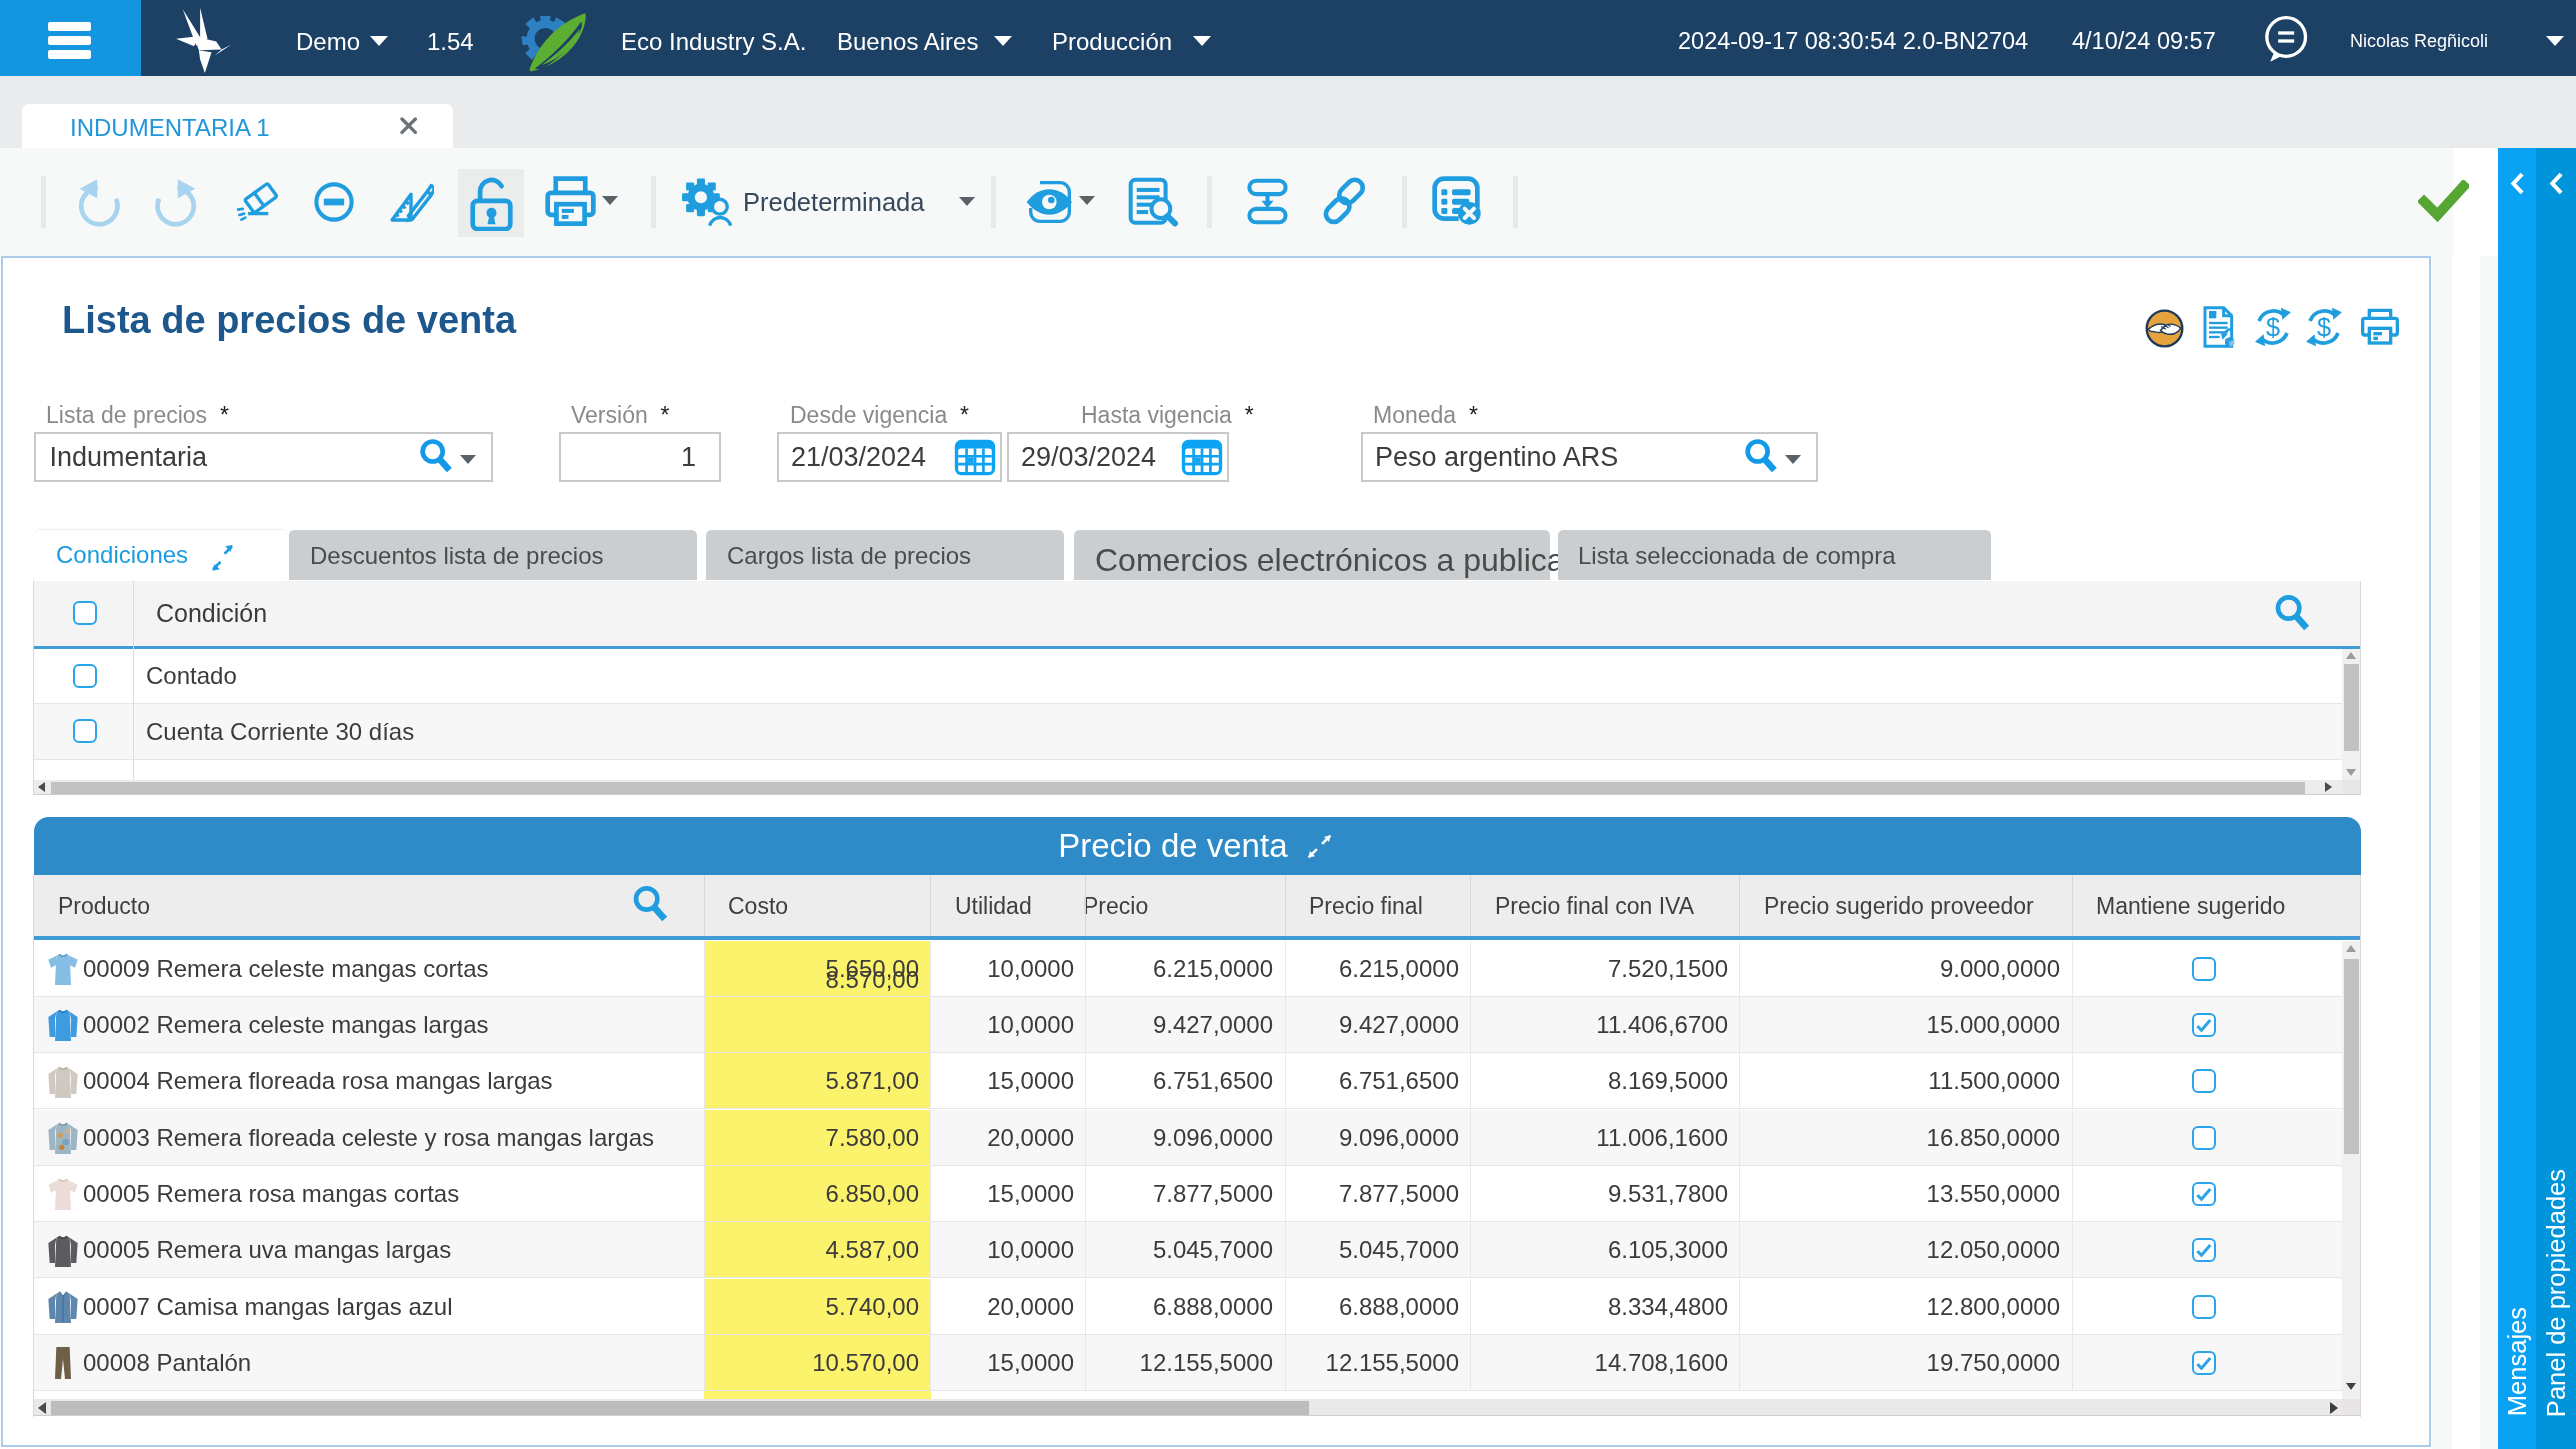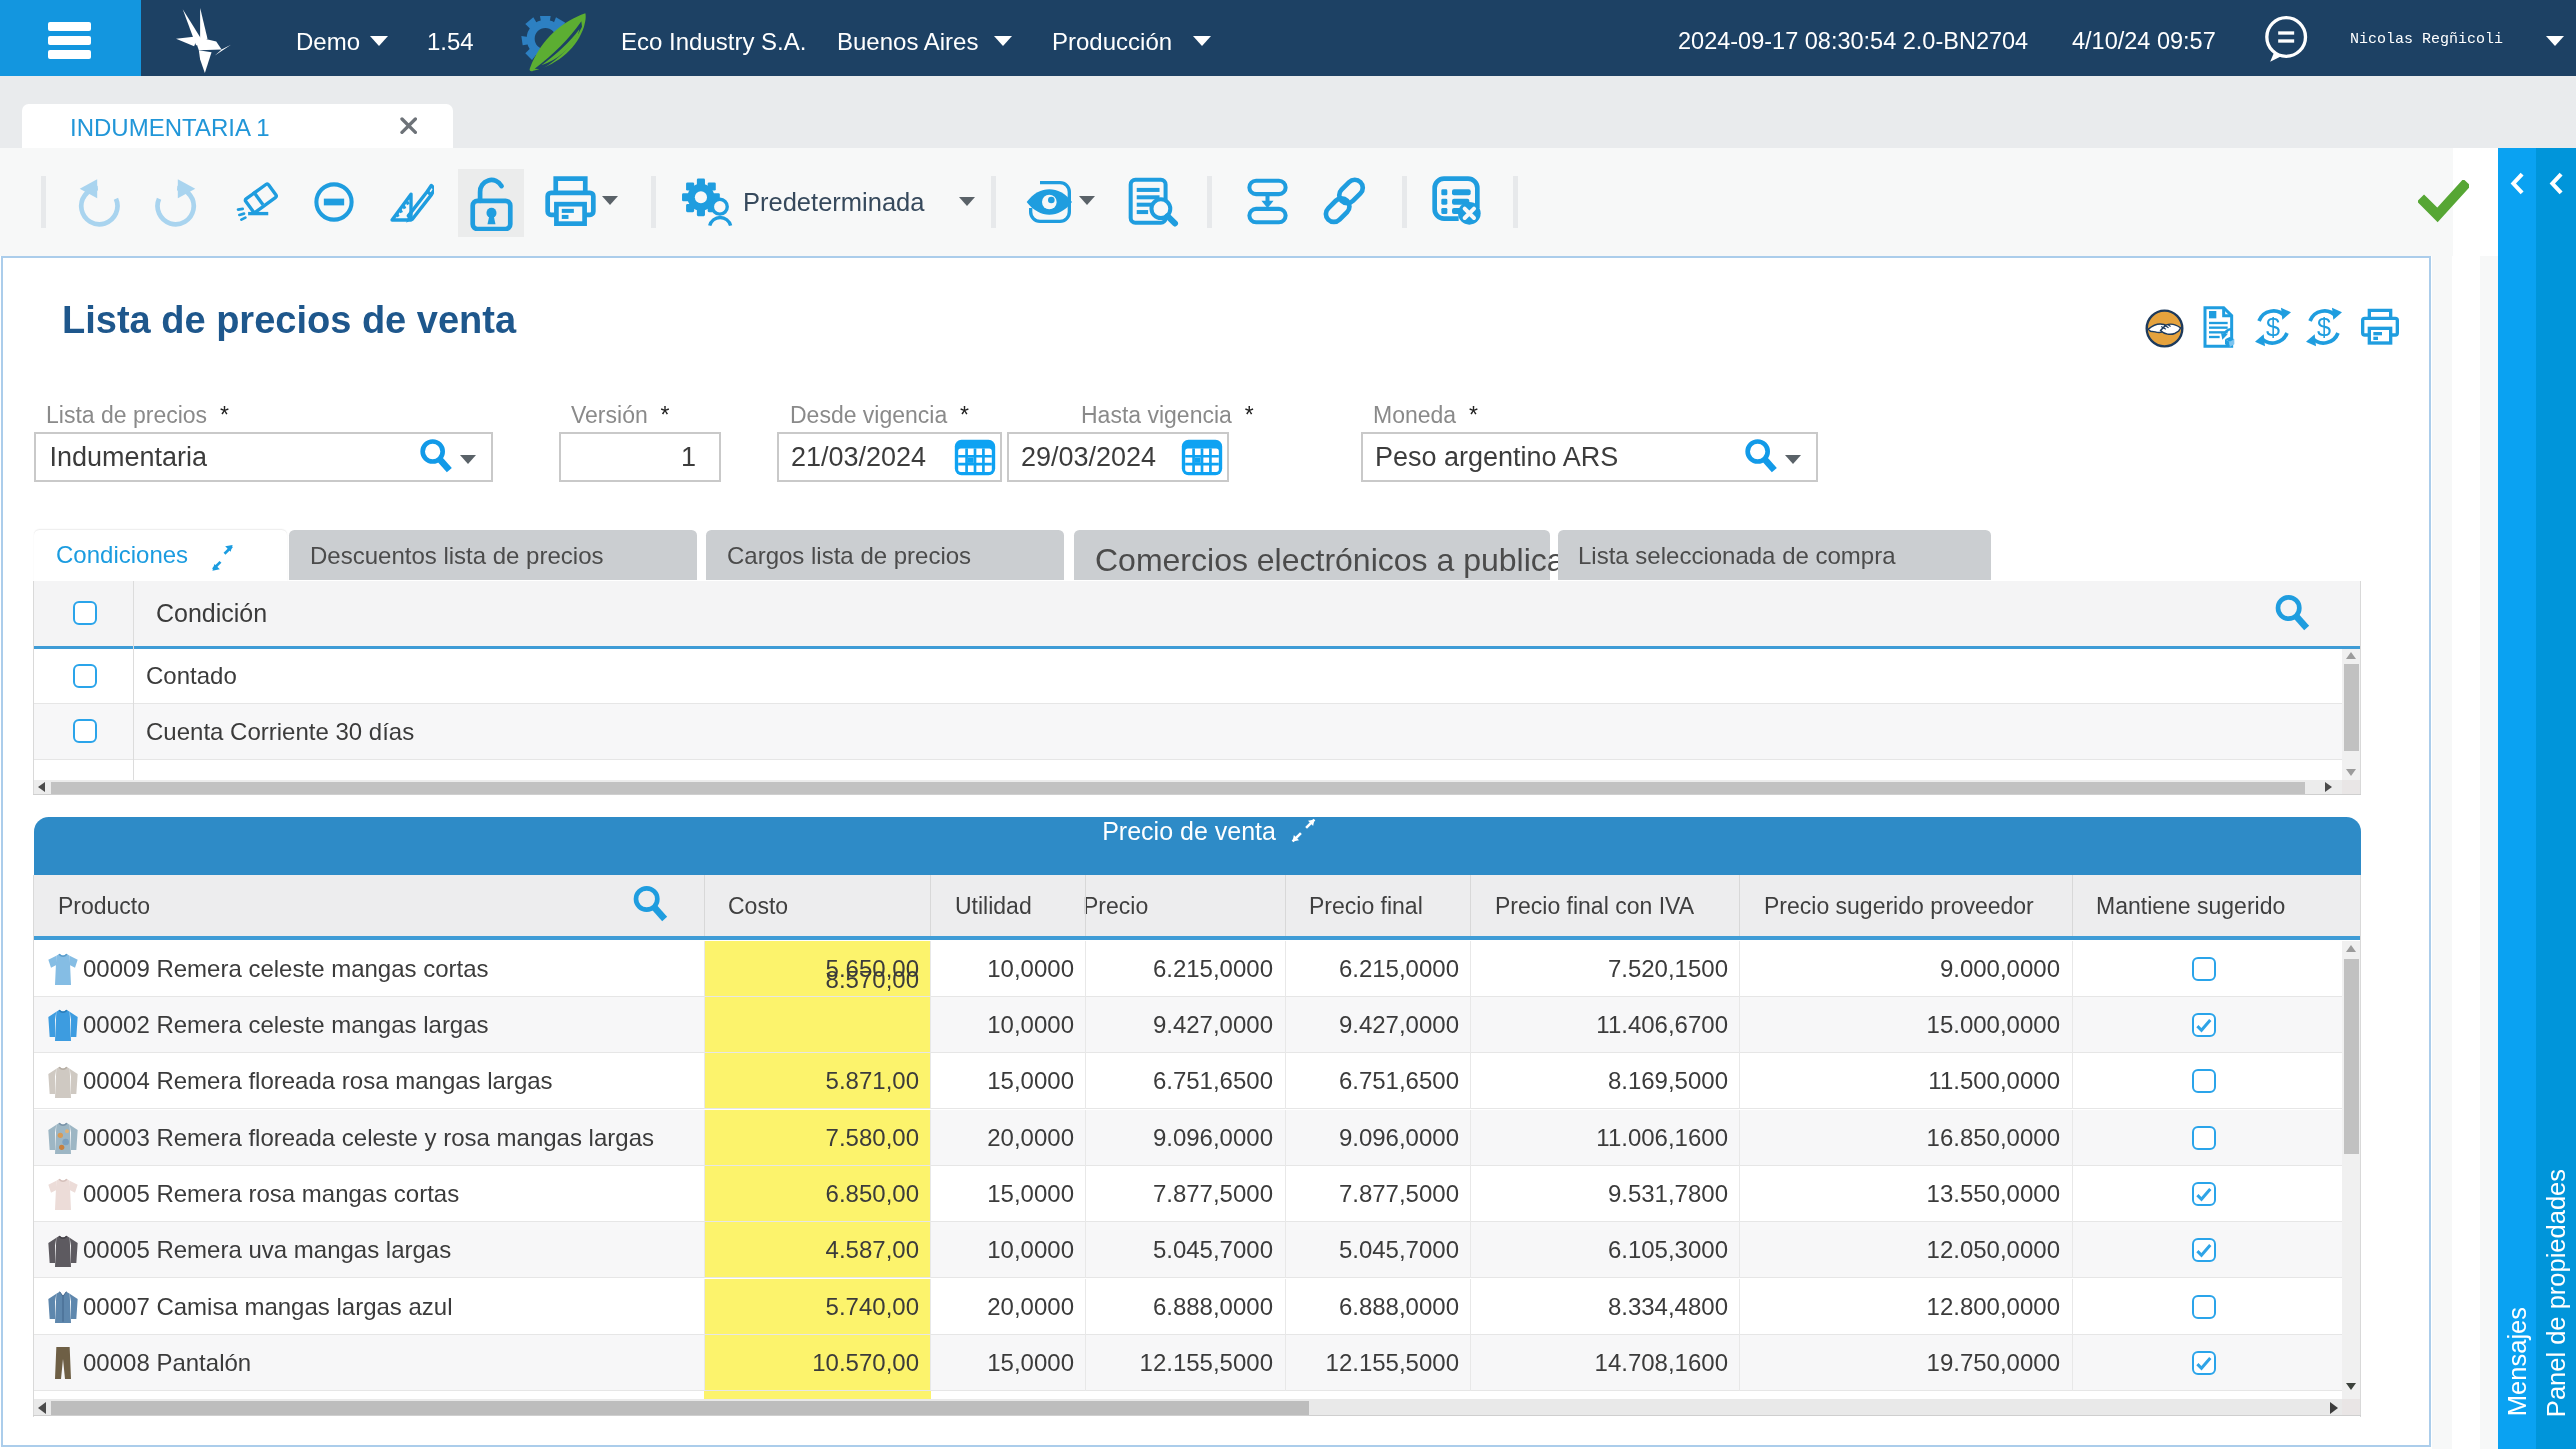--- a/index.html
+++ b/index.html
@@ -64,21 +64,21 @@
 <div class="abs caret-w" style="left:1193px;top:36px;"></div>
 <div class="abs nvtxt2" style="left:1678px;top:27.5px;">2024-09-17 08:30:54 2.0-BN2704</div>
 <div class="abs nvtxt2" style="left:2072px;top:27.5px;">4/10/24 09:57</div>
 
 <svg class="abs" style="left:2262px;top:14.8px;" width="47" height="48" viewBox="0 0 70 72">
   <circle cx="36" cy="33" r="29" fill="none" stroke="#fff" stroke-width="5"></circle>
   <path d="M18,56 L12,70 L30,61z" fill="#fff"></path>
   <line x1="24" y1="27" x2="48" y2="27" stroke="#fff" stroke-width="5"></line>
   <line x1="24" y1="39" x2="48" y2="39" stroke="#fff" stroke-width="5"></line>
 </svg>
-<div class="abs nvtxt" style="left:2350px;top:31px;font-size:15px;font-family:Liberation Mono, monospace;">Nicolas Regñicoli</div>
+<div class="abs nvtxt" style="left:2350px;top:31px;font-size:18px;">Nicolas Regñicoli</div>
 <div class="abs caret-w" style="left:2546px;top:36px;"></div>
 
 <div class="abs" style="left:0;top:76px;width:2576px;height:72px;background:#e9ebed;"></div>
 <div class="abs" style="left:22px;top:104px;width:431px;height:44px;background:#ffffff;border-radius:6.7px 6.7px 0 0;"></div>
 <div class="abs" style="left:70px;top:114px;font-size:24px;color:#2196d8;">INDUMENTARIA 1</div>
 <svg class="abs" style="left:400px;top:117px;" width="17.4" height="17.4" viewBox="0 0 26 26">
   <path d="M3,3 L23,23 M23,3 L3,23" stroke="#6d7278" stroke-width="5" stroke-linecap="round"></path>
 </svg>
 
 <div class="abs" style="left:0;top:148px;width:2498px;height:108px;background:#f7f8f8;"></div>
@@ -373,21 +373,21 @@
 <div class="abs" style="left:2342px;top:649px;width:19px;height:131px;background:#f0f0f0;"></div>
 <div class="abs" style="left:2344px;top:664px;width:14.8px;height:87px;background:#c1c1c1;"></div>
 <div class="abs" style="left:2346px;top:652px;width:0;height:0;border-left:5.4px solid transparent;border-right:5.4px solid transparent;border-bottom:7.4px solid #9b9b9b;"></div>
 <div class="abs" style="left:2346px;top:769px;width:0;height:0;border-left:5.4px solid transparent;border-right:5.4px solid transparent;border-top:7.4px solid #9b9b9b;"></div>
 <div class="abs" style="left:34px;top:780px;width:2327px;height:14.8px;background:#ececec;"></div>
 <div class="abs" style="left:51px;top:782px;width:2254px;height:12px;background:#c2c2c2;"></div>
 <div class="abs" style="left:38px;top:782px;width:0;height:0;border-top:5.4px solid transparent;border-bottom:5.4px solid transparent;border-right:7.4px solid #4a4a4a;"></div>
 <div class="abs" style="left:2325px;top:782px;width:0;height:0;border-top:5.4px solid transparent;border-bottom:5.4px solid transparent;border-left:7.4px solid #4a4a4a;"></div>
 <div class="abs" style="left:2342px;top:780px;width:19px;height:14.8px;background:#e9e6e6;"></div>
 <div class="abs" style="left:34px;top:817px;width:2327px;height:58px;background:#2e8bc7;border-radius:14.8px 14.8px 0 0;"></div>
-<div class="abs" style="left:46px;top:817px;width:2327px;height:58px;display:flex;align-items:flex-start;justify-content:center;color:#fff;font-size:25px;">Precio de venta&nbsp;&nbsp;<svg width="27" height="27" viewBox="0 0 42 42">
+<div class="abs" style="left:32px;top:817px;width:2327px;height:58px;display:flex;align-items:center;justify-content:center;color:#fff;font-size:33px;">Precio de venta&nbsp;&nbsp;<svg width="27" height="27" viewBox="0 0 42 42">
       <g stroke="#fff" stroke-width="4" fill="none">
         <line x1="25" y1="17" x2="38" y2="4"></line>
         <line x1="17" y1="25" x2="4" y2="38"></line>
       </g>
       <polygon points="38,4 28,6 36,14" fill="#fff"></polygon>
       <polygon points="4,38 14,36 6,28" fill="#fff"></polygon>
     </svg></div>
 <div class="abs" style="left:34px;top:875px;width:2327px;height:62px;background:#ededee;"></div>
 <div class="hcol" style="left:58px;top:875px;height:62px;">Producto</div>
 <div class="hcol" style="left:728px;top:875px;height:62px;">Costo</div>

